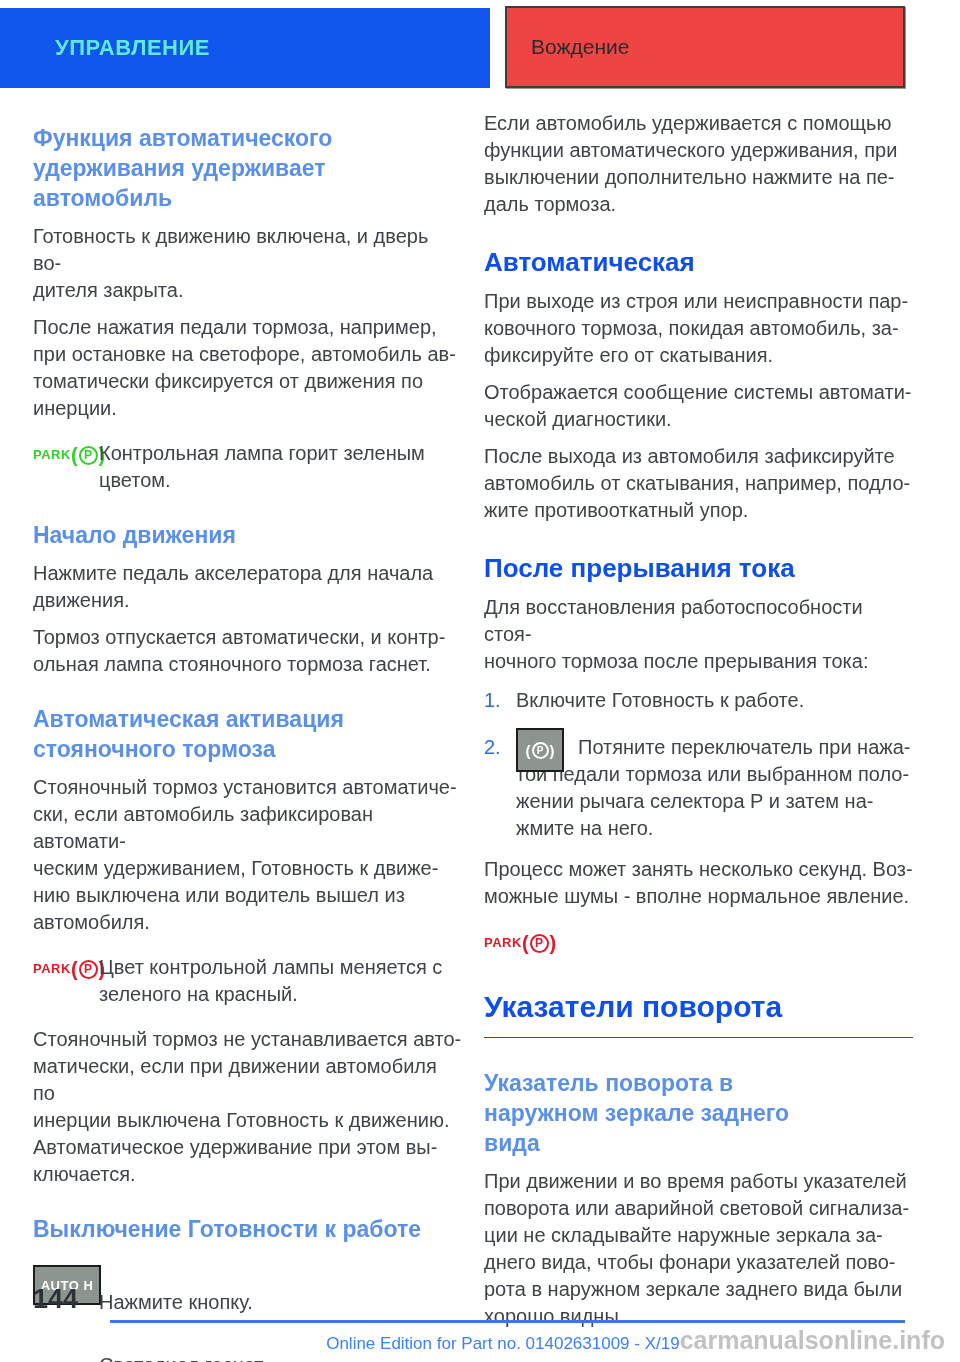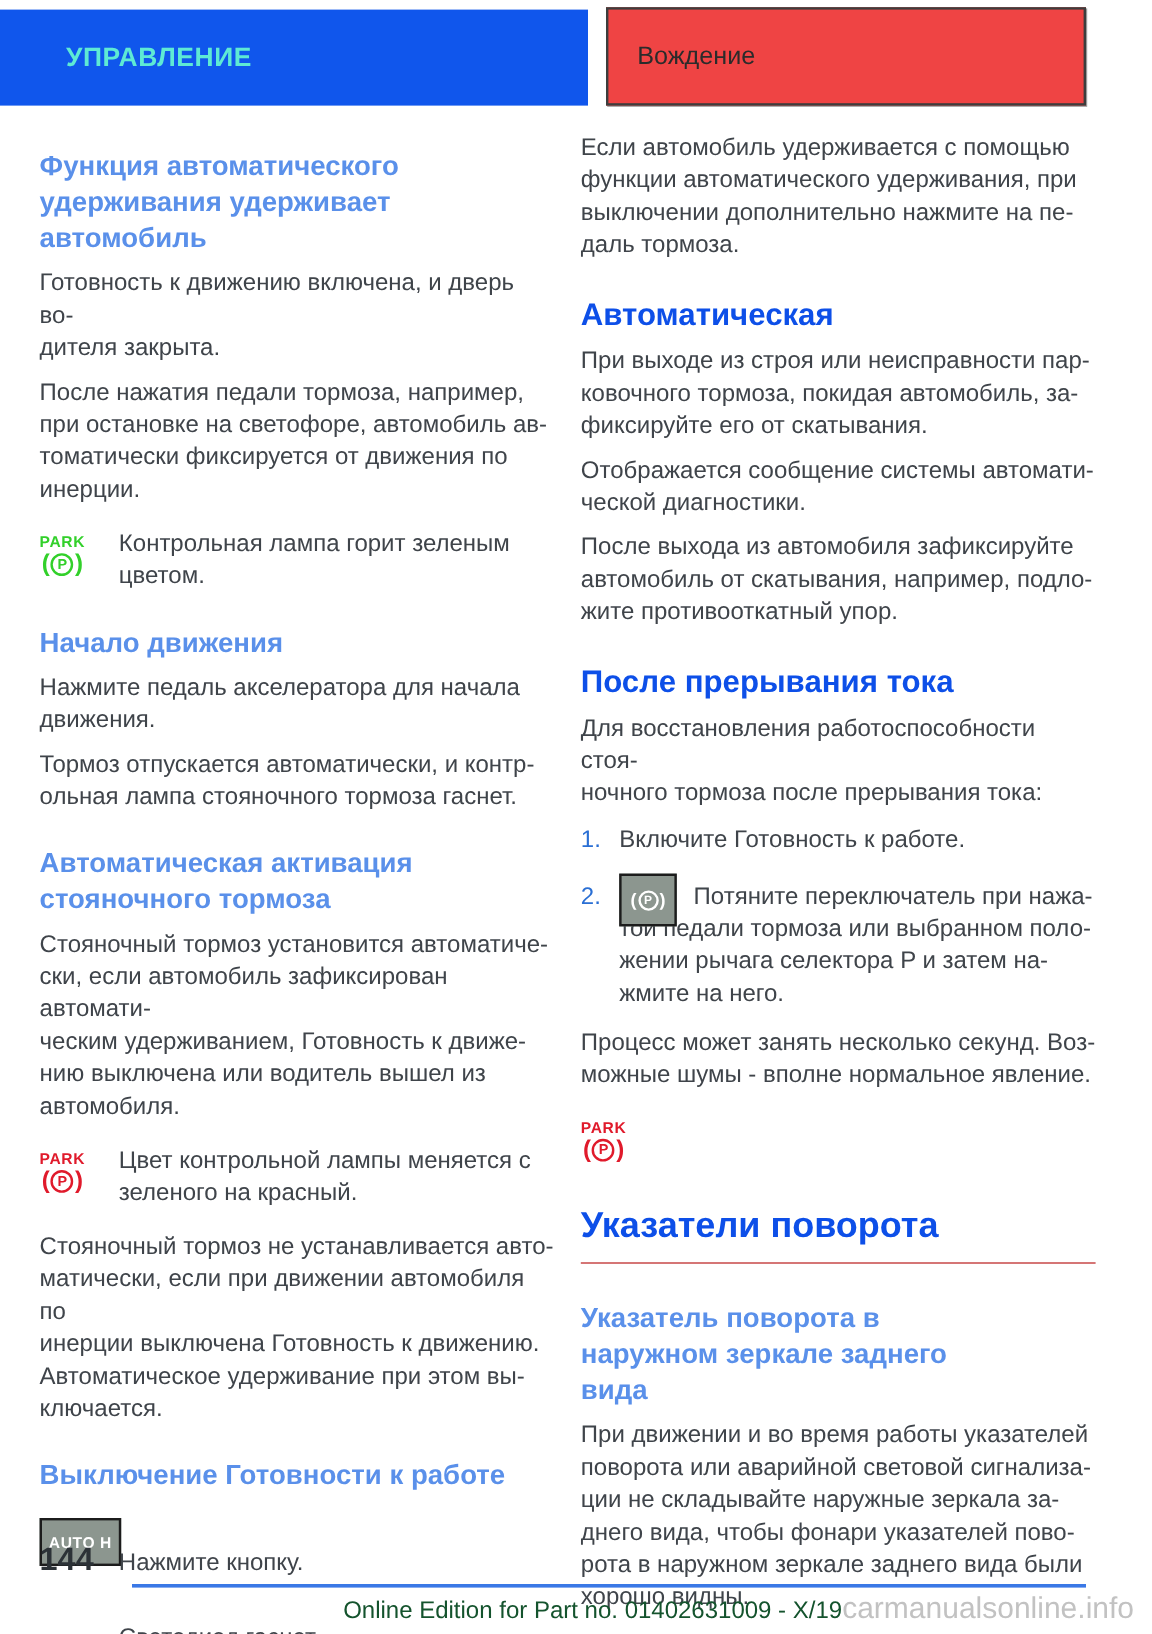--- a/index.html
+++ b/index.html
@@ -27,21 +27,21 @@
   h3.sub{white-space:pre-line;color:#5a90ea;font-size:23px;line-height:30px;font-weight:bold;margin:26px 0 4px;}
   h2.sec{color:#0d4fe8;font-size:26px;line-height:32px;font-weight:bold;margin:28px 0 4px;}
   h1.chapter{
     color:#0d4fe8;font-size:30px;line-height:36px;font-weight:bold;
     margin:36px 0 0;padding-bottom:12px;border-bottom:1px solid #b91c1c;
   }
   
   .note{display:flex;margin:18px 0 18px;}
   .note-icon{width:66px;flex:none;padding-top:3px;}
   .note-body{flex:1;white-space:pre-line;font-size:20px;line-height:27px;}
-  .park{display:inline-flex;flex-direction:column;align-items:center;line-height:1;}
+  .park{display:inline-flex;flex-direction:row;align-items:center;line-height:1;}
   .park-word{font-size:13px;font-weight:bold;letter-spacing:.5px;}
   .park-sym{display:flex;align-items:center;margin-top:2px;}
   .par{font-size:20px;font-weight:bold;}
   .pcirc{display:inline-flex;width:19px;height:19px;border:2.5px solid currentColor;border-radius:50%;
          align-items:center;justify-content:center;font-size:12px;font-weight:bold;margin:0 1px;box-sizing:border-box;}
   .green{color:#32d02a;}
   .red{color:#e01a2b;}
   .autoh-btn{display:inline-flex;width:64px;height:36px;background:#8c968f;border:2px solid #1c1c1c;
              align-items:center;justify-content:center;color:#fff;font-size:13px;font-weight:bold;letter-spacing:.5px;}
   
@@ -53,22 +53,22 @@
   .indent{text-indent:62px;}
   .switch-btn{position:absolute;left:0;top:-6px;width:48px;height:44px;background:#8c968f;
               border:2px solid #1c1c1c;display:flex;align-items:center;justify-content:center;color:#fff;box-sizing:border-box;}
   .sw-par{font-size:15px;font-weight:bold;}
   .sw-circ{display:inline-flex;width:17px;height:17px;border:2px solid #fff;border-radius:50%;
            align-items:center;justify-content:center;font-size:10px;font-weight:bold;margin:0 1px;box-sizing:border-box;}
   
   .pagenum{position:absolute;left:33px;top:1284px;font-size:27px;font-weight:bold;color:#2c3237;}
   .foot-rule{position:absolute;left:110px;top:1320px;width:795px;height:3px;background:#3a78e6;}
   .foot-line{position:absolute;top:1326px;left:110px;width:835px;display:flex;justify-content:flex-end;align-items:baseline;}
-  .edition{font-size:20px;color:#14532d;white-space:nowrap;}
-  .watermark{font-size:25px;color:#c2c2c2;white-space:nowrap;}
+  .edition{font-size:17px;color:#3b82f6;white-space:nowrap;}
+  .watermark{font-size:25px;color:#c2c2c2;white-space:nowrap;font-weight:bold;}
 </style>
 </head>
 <body>
 
 <div class="hdr-blue">
   <span>УПРАВЛЕНИЕ</span>
 </div>
 <div class="hdr-box">
   <span>Вождение</span>
 </div>

